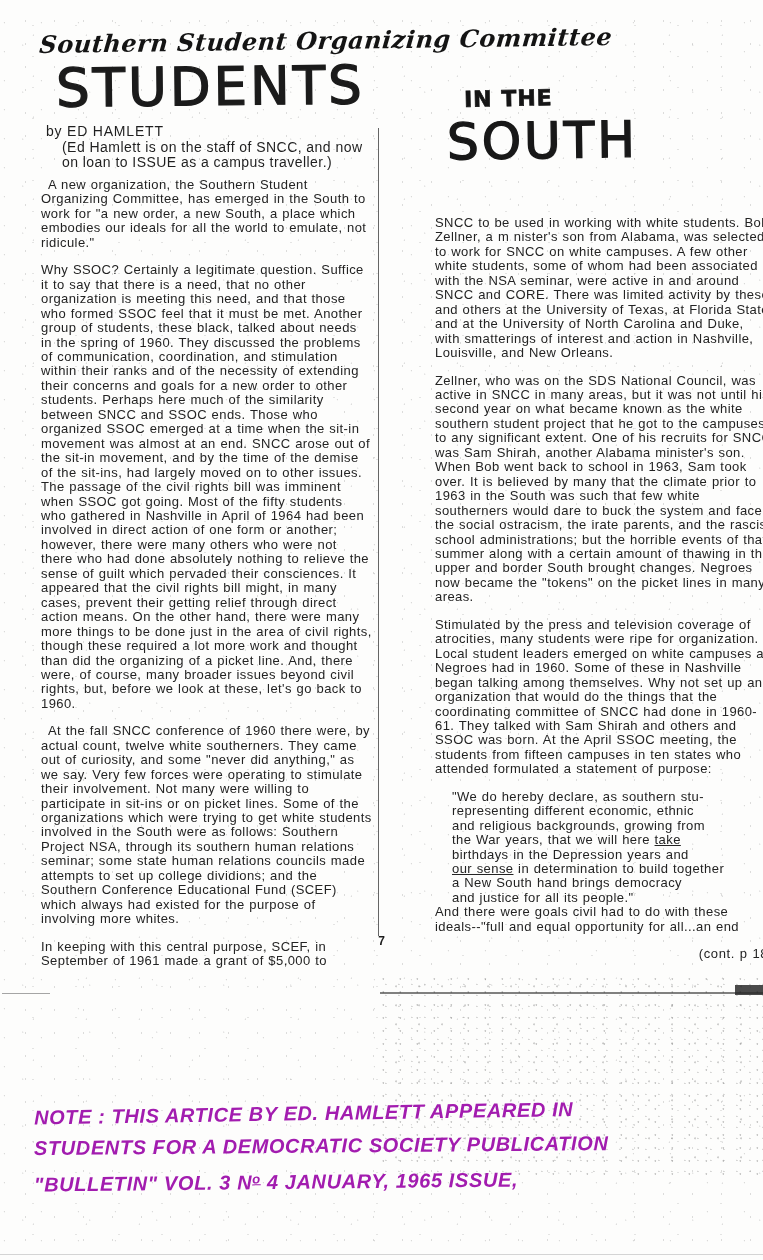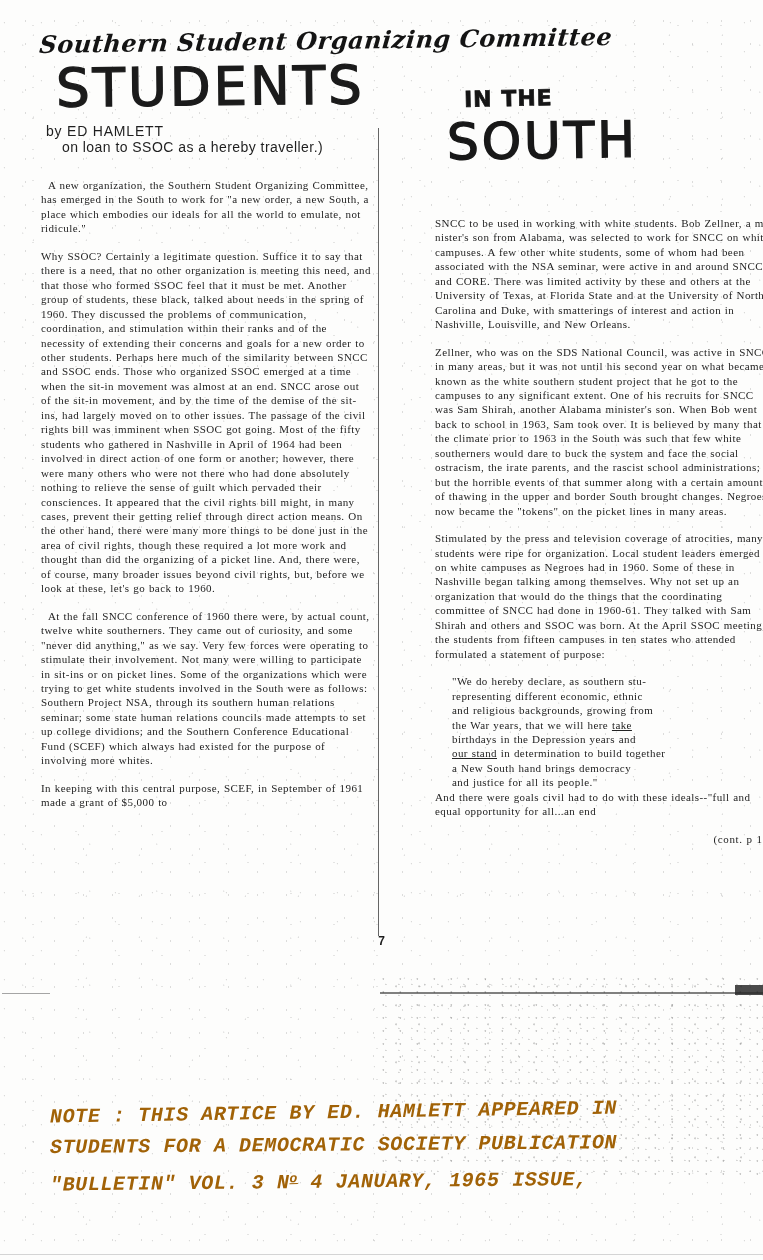--- a/index.html
+++ b/index.html
@@ -127,26 +127,25 @@
     top: 128px;
     width: 1px;
     height: 808px;
     background: #4a4a4a;
     opacity: .85;
   }
 
   
   .col {
     position: absolute;
-    font-size: 11px;
+    font-size: 13px;
     line-height: 14.45px;
     color: #232323;
     letter-spacing: .42px;
     word-spacing: .6px;
-    font-family: Liberation Serif, serif;
   }
   .col-left  { left: 41px;  top: 178px; width: 331px; }
   .col-right { left: 392px; top: 216px; width: 338px; margin-left: 43px; }
 
   .col p { margin: 0 0 13px 0; }
   .col p:last-child { margin-bottom: 16px; }
   .col .ind { text-indent: 7px; }
 
   .quote {
     margin: 0 0 0 0;
@@ -180,30 +179,30 @@
     opacity: .7;
   }
   .edge-top-right { left: 380px; top: 992px; width: 383px; height: 1.5px; background:#555; opacity:.75;}
   .edge-left-rule { left: 2px; top: 993px; width: 48px; height: 1px; background:#6a6a6a; opacity:.6;}
   .edge-bottom    { left: 0px; top: 1254px; width: 763px; height: 1px; background:#c9c9c9; opacity:.8;}
   .edge-corner-dark { position:absolute; left:735px; top:985px; width:28px; height:10px; background:#2a2a2a; opacity:.85;}
 
   
   .note {
     position: absolute;
-    left: 50px;
+    left: 34px;
     top: 1096px;
     width: 700px;
-    font-family: Liberation Mono, monospace;
+    font-family: Liberation Sans, sans-serif;
     font-weight: bold;
     font-style: italic;
     font-size: 20px;
     line-height: 32px;
     letter-spacing: .6px;
-    color: #a16207;
+    color: #a21caf;
   }
   .note .nl { display: block; white-space: nowrap; }
   .note .nl-1 { transform: rotate(-0.9deg); }
   .note .nl-2 { transform: rotate(-0.5deg); margin-top: 1px; }
   .note .nl-3 { transform: rotate(-0.6deg); margin-top: 1px; }
   .note .sup { font-size: 13px; vertical-align: .45em; text-decoration: underline; }
 </style>
 </head>
 <body>
 
@@ -214,21 +213,22 @@
   <div class="masthead">Southern Student Organizing Committee</div>
 
   <div class="bigtitle">STUDENTS</div>
 
   <div class="inthe">IN THE</div>
 
   <div class="south">SOUTH</div>
 
   <div class="byline">
     <span class="name">by ED HAMLETT</span>
-    <span class="paren">on loan to SSOC as a hereby traveller.)</span>
+    <span class="paren">(Ed Hamlett is on the staff of SNCC, and now</span>
+    <span class="paren">on loan to ISSUE as a campus traveller.)</span>
   </div>
 
   <div class="colrule"></div>
 
   <div class="col col-left">
     <p class="ind">A new organization, the Southern Student Organizing Committee, has emerged in the South to work for "a new order, a new South, a place which embodies our ideals for all the world to emulate, not ridicule."</p>
     <p>Why SSOC?  Certainly a legitimate question.  Suffice it to say that there is a need, that no other organization is meeting this need, and that those who formed SSOC feel that it must be met.  Another group of students, these black, talked about needs in the spring of 1960.  They discussed the problems of communication, coordination, and stimulation within their ranks and of the necessity of extending their concerns and goals for a new order to other students.  Perhaps here much of the similarity between SNCC and SSOC ends.  Those who organized SSOC emerged at a time when the sit-in movement was almost at an end.  SNCC arose out of the sit-in movement, and by the time of the demise of the sit-ins, had largely moved on to other issues.  The passage of the civil rights bill was imminent when SSOC got going.  Most of the fifty students who gathered in Nashville in April of 1964 had been involved in direct action of one form or another; however, there were many others who were not there who had done absolutely nothing to relieve the sense of guilt which pervaded their consciences.  It appeared that the civil rights bill might, in many cases, prevent their getting relief through direct action means.  On the other hand, there were many more things to be done just in the area of civil rights, though these required a lot more work and thought than did the organizing of a picket line.  And, there were, of course, many broader issues beyond civil rights, but, before we look at these, let's go back to 1960.</p>
     <p class="ind">At the fall SNCC conference of 1960 there were, by actual count, twelve white southerners.  They came out of curiosity, and some "never did anything," as we say.  Very few forces were operating to stimulate their involvement.  Not many were willing to participate in sit-ins or on picket lines.  Some of the organizations which were trying to get white students involved in the South were as follows:  Southern Project NSA, through its southern human relations seminar; some state human relations councils made attempts to set up college dividions; and the Southern Conference Educational Fund (SCEF) which always had existed for the purpose of involving more whites.</p>
     <p>In keeping with this central purpose, SCEF, in September of 1961 made a grant of $5,000 to</p>
   </div>
@@ -237,21 +237,21 @@
     <p>SNCC to be used in working with white students.  Bob Zellner, a m nister's son from Alabama, was selected to work for SNCC on white campuses.  A few other white students, some of whom had been associated with the NSA seminar, were active in and around SNCC and CORE.  There was limited activity by these and others at the University of Texas, at Florida State and at the University of North Carolina and Duke, with smatterings of interest and action in Nashville, Louisville, and New Orleans.</p>
     <p>Zellner, who was on the SDS National Council, was active in SNCC in many areas, but it was not until his second year on what became known as the white southern student project that he got to the campuses to any significant extent.  One of his recruits for SNCC was Sam Shirah, another Alabama minister's son.  When Bob went back to school in 1963, Sam took over.  It is believed by many that the climate prior to 1963 in the South was such that few white southerners would dare to buck the system and face the social ostracism, the irate parents, and the rascist school administrations; but the horrible events of that summer along with a certain amount of thawing in the upper and border South brought changes.  Negroes now became the "tokens" on the picket lines in many areas.</p>
     <p>Stimulated by the press and television coverage of atrocities, many students were ripe for organization.  Local student leaders emerged on white campuses as Negroes had in 1960.  Some of these in Nashville began talking among themselves.  Why not set up an organization that would do the things that the coordinating committee of SNCC had done in 1960-61.  They talked with Sam Shirah and others and SSOC was born.  At the April SSOC meeting, the students from fifteen campuses in ten states who attended formulated a statement of purpose:</p>
 
     <div class="quote">
       <span class="quote-line">"We do hereby declare, as southern stu-</span>
       <span class="quote-line">representing different economic, ethnic</span>
       <span class="quote-line">and religious backgrounds, growing from</span>
       <span class="quote-line"><span>the War years, that we will here </span><span class="u">take</span></span>
       <span class="quote-line">birthdays in the Depression years and</span>
-      <span class="quote-line"><span class="u">our stand</span><span> in determination to build together</span></span>
+      <span class="quote-line"><span class="u">our sense</span><span> in determination to build together</span></span>
       <span class="quote-line">a New South hand brings democracy</span>
       <span class="quote-line">and justice for all its people."</span>
     </div>
 
     <p style="margin-top:0;">And there were goals civil had to do with these ideals--"full and equal opportunity for all...an end</p>
 
     <span class="cont">(cont. p 18)</span>
   </div>
 
   <div class="folio">7</div>

